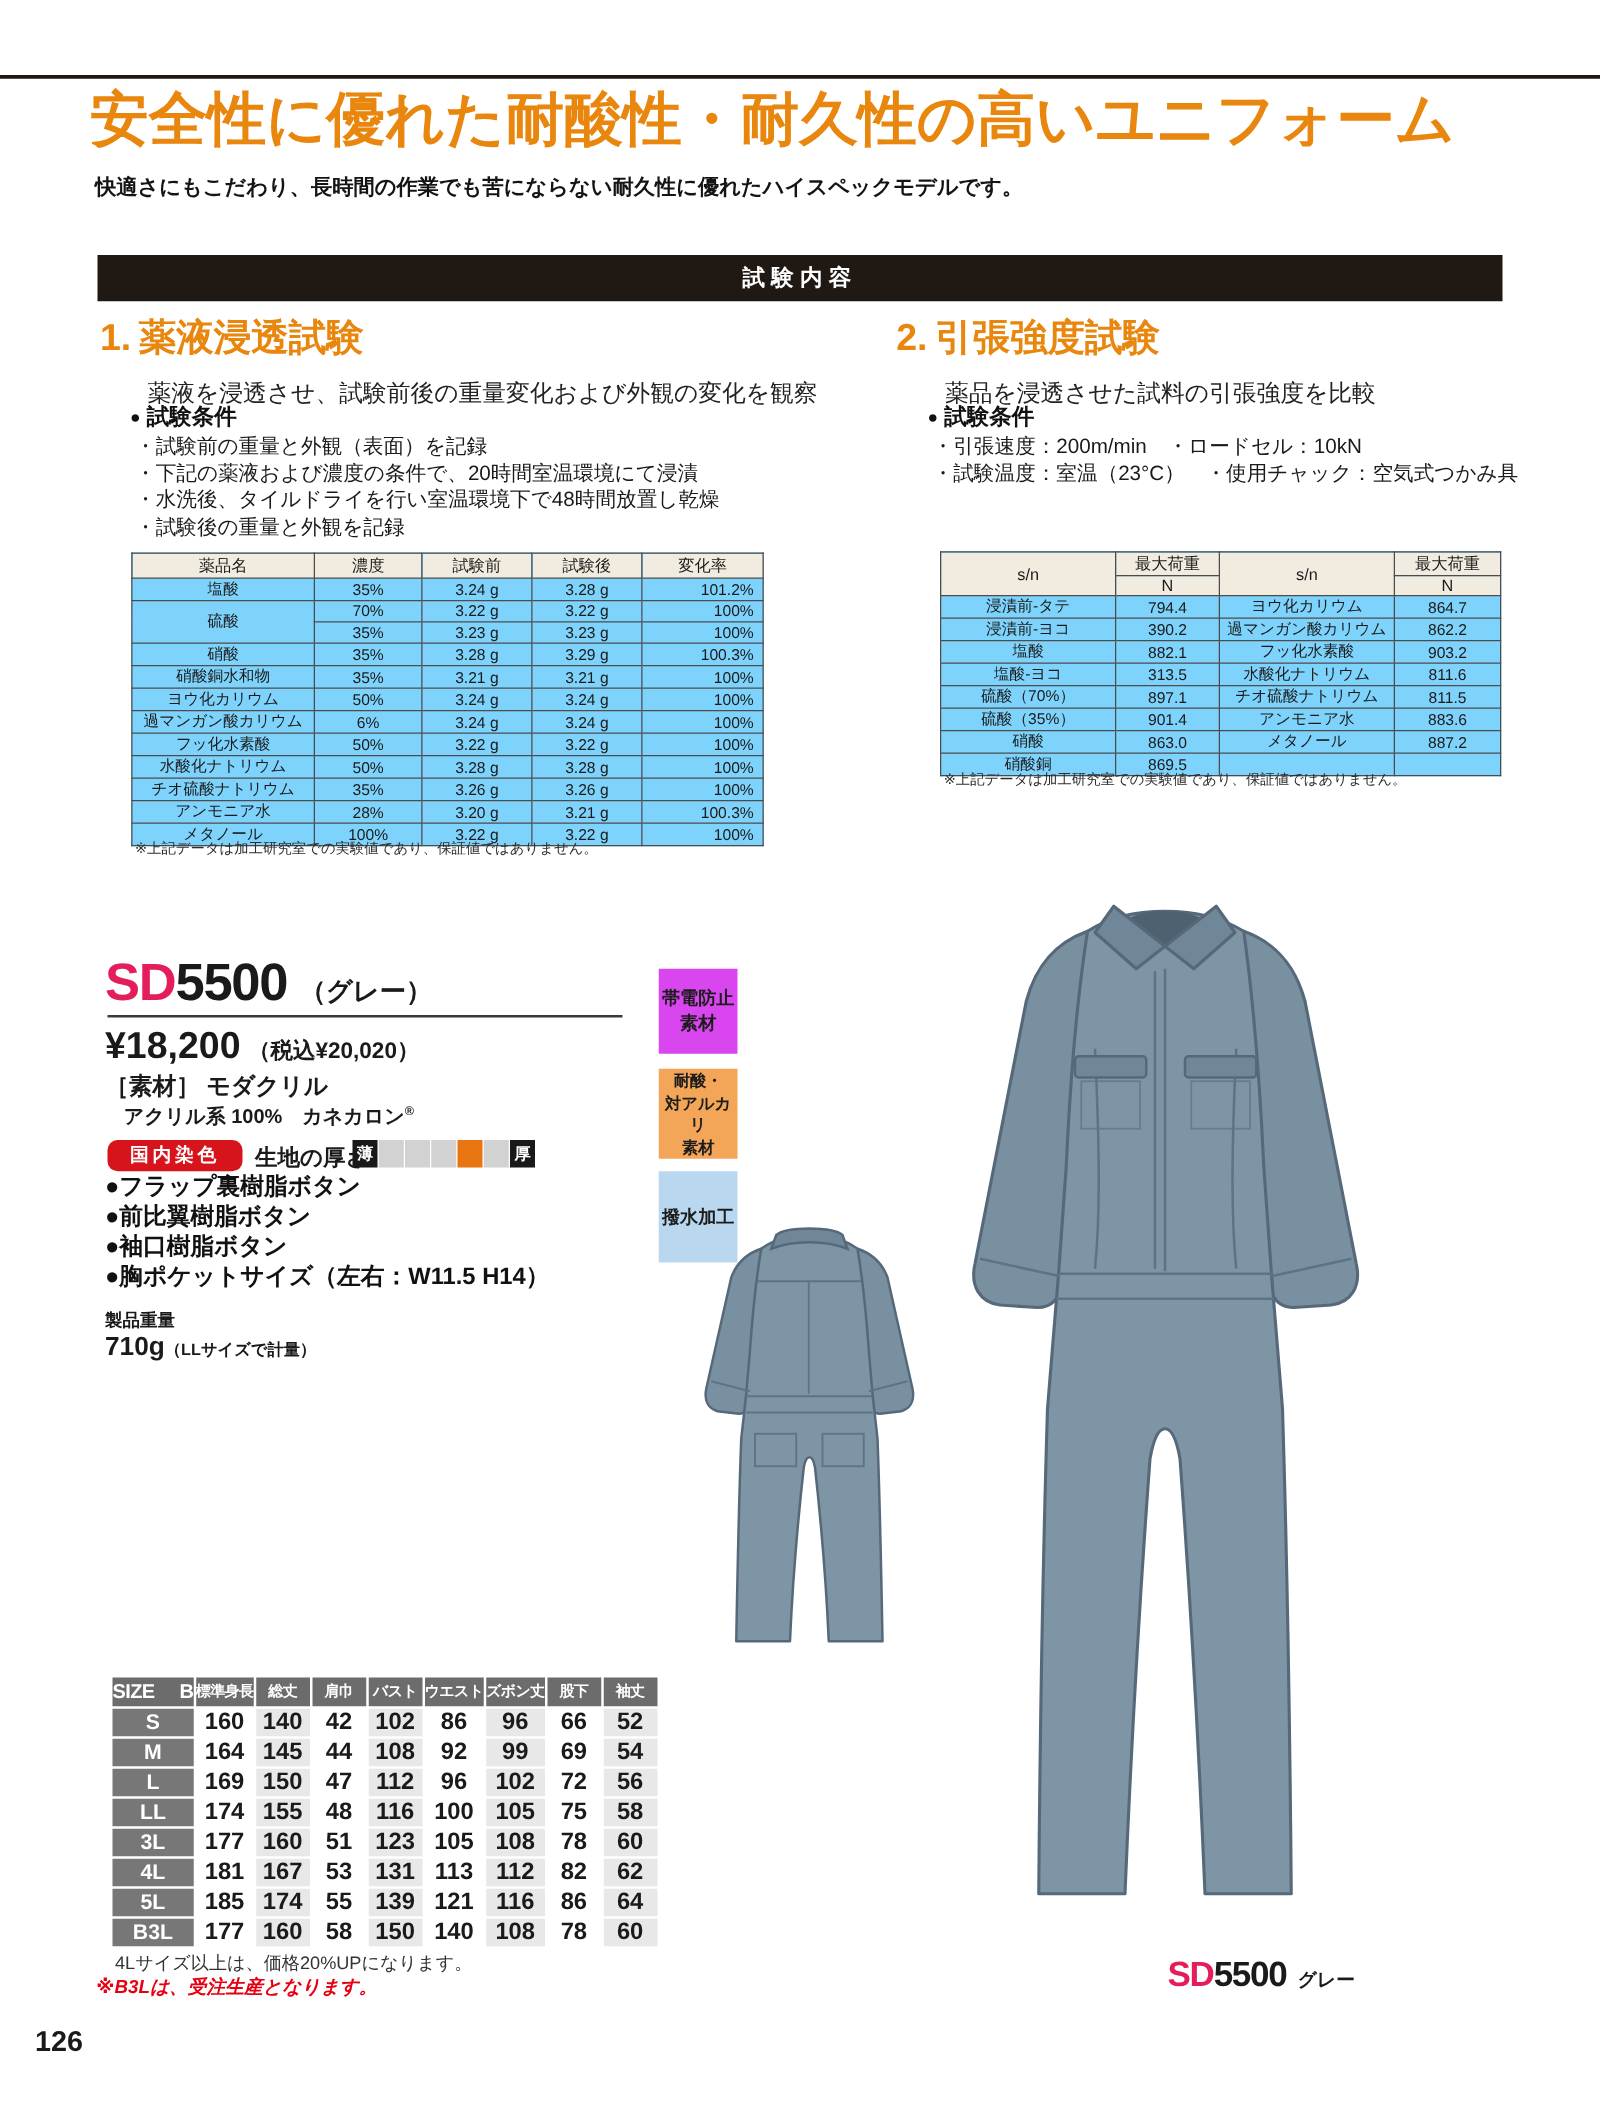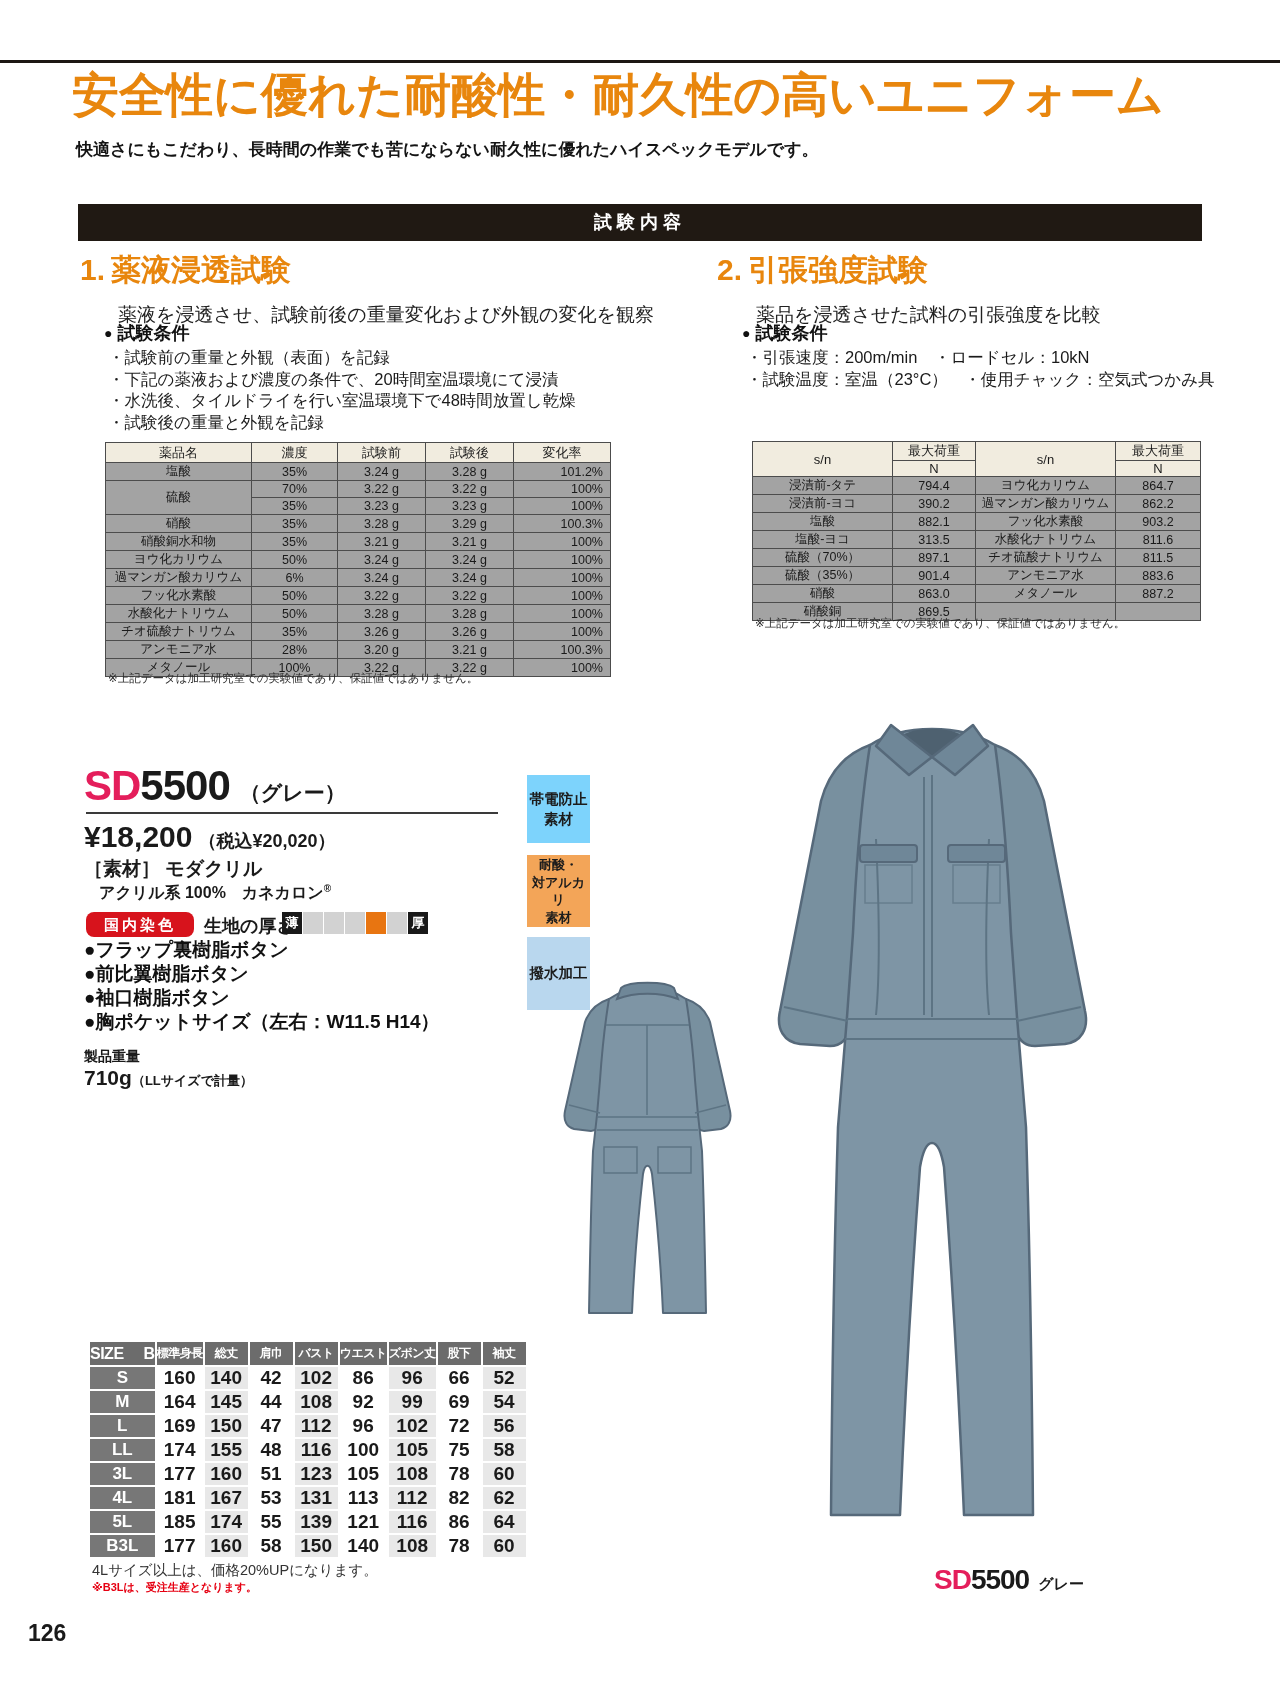--- a/index.html
+++ b/index.html
@@ -22,21 +22,21 @@
   #sec2-desc{left:744px;top:290px;}
   .cond-title{position:absolute;margin:0;font-size:18px;font-weight:800;color:#111;}
   .cond-title .dot{font-size:14px;margin-right:5px;vertical-align:1px;}
   #sec1-cond{left:104px;top:321px;}
   #sec2-cond{left:742px;top:321px;}
   .bullets{position:absolute;margin:0;padding:0;list-style:none;font-size:16.5px;font-weight:500;
            color:#1a1a1a;line-height:21.5px;white-space:nowrap;}
   #t1-bullets{left:108px;top:347px;}
   #t2-bullets{left:746px;top:347px;}
 
-  .data-table{position:absolute;border-collapse:collapse;table-layout:fixed;background:#a3a3a3;padding-left:40px;}
+  .data-table{position:absolute;border-collapse:collapse;table-layout:fixed;background:#7dd3fc;padding-left:40px;}
   .data-table th,.data-table td{border:1px solid #4c4c4c;text-align:center;padding:0;
       font-weight:400;overflow:hidden;white-space:nowrap;}
   .data-table th{background:#f1ecdf;font-weight:500;}
   #table1{left:105px;top:442px;width:505px;font-size:12.5px;}
   #table1 th{height:19px;font-size:13px;}
   #table1 td{height:16px;}
   #table1 td.pct{text-align:right;padding-right:7px;}
   #table2{left:752px;top:441px;width:448px;font-size:12.5px;}
   #table2 th{font-size:13px;height:15px;}
   #table2 td{height:16px;}
@@ -81,21 +81,21 @@
   #size-table th,#size-table td{padding:0;text-align:center;white-space:nowrap;}
   #size-table th{background:#6c6c6c;color:#fff;font-size:12px;font-weight:700;height:23px;width:43px;
                  letter-spacing:-0.5px;}
   #size-table th.sizecell{width:44px;}
   #size-table th .sz-small{font-size:16px;font-weight:700;margin-right:20px;}
   #size-table th .sz-big{font-size:16px;font-weight:800;}
   #size-table td{height:22px;font-size:19px;font-weight:700;background:#fff;}
   #size-table td.rowlabel{background:#777;color:#fff;font-size:17px;font-weight:700;}
   #size-table td.stripe{background:#e8e8e8;}
   #size-note1{position:absolute;left:92px;top:1561px;font-size:14.5px;font-weight:500;color:#333;}
-  #size-note2{position:absolute;left:92px;top:1580px;font-size:11px;font-weight:800;color:#e60012;}
+  #size-note2{position:absolute;left:77px;top:1580px;font-size:15px;font-weight:800;color:#e60012;font-style:italic;}
 
   #caption{position:absolute;left:934px;top:1564px;white-space:nowrap;text-align:center;}
   .cap-prefix{font-size:28px;font-weight:900;color:#e41e5b;letter-spacing:-1px;}
   .cap-num{font-size:28px;font-weight:900;color:#1a1a1a;letter-spacing:-1px;}
   .cap-color{font-size:15px;font-weight:700;margin-left:9px;}
   #page-num{position:absolute;left:28px;top:1620px;font-size:23px;font-weight:900;color:#1a1a1a;}
 
   #front-img{position:absolute;left:700px;top:695px;width:465px;height:855px;}
   #back-img{position:absolute;left:505px;top:975px;width:285px;height:345px;}
 </style>
@@ -339,21 +339,21 @@
       <li>●前比翼樹脂ボタン</li>
       <li>●袖口樹脂ボタン</li>
       <li>●胸ポケットサイズ（左右：W11.5 H14）</li>
     </ul>
   <div id="weight-label">製品重量</div>
   <div id="weight-value">
     <span class="wv">710g</span><span class="wn">（LLサイズで計量）</span>
   </div>
 
   <div id="tags">
-      <div class="tag" id="tag-0" style="background: #7dd3fc;">
+      <div class="tag" id="tag-0" style="background: #d946ef;">
         <div>帯電防止</div>
         <div>素材</div>
       </div>
       <div class="tag" id="tag-1" style="background: rgb(243, 165, 88);">
         <div>耐酸・</div>
         <div>対アルカリ</div>
         <div>素材</div>
       </div>
       <div class="tag" id="tag-2" style="background: rgb(185, 215, 238);">
         <div>撥水加工</div>

